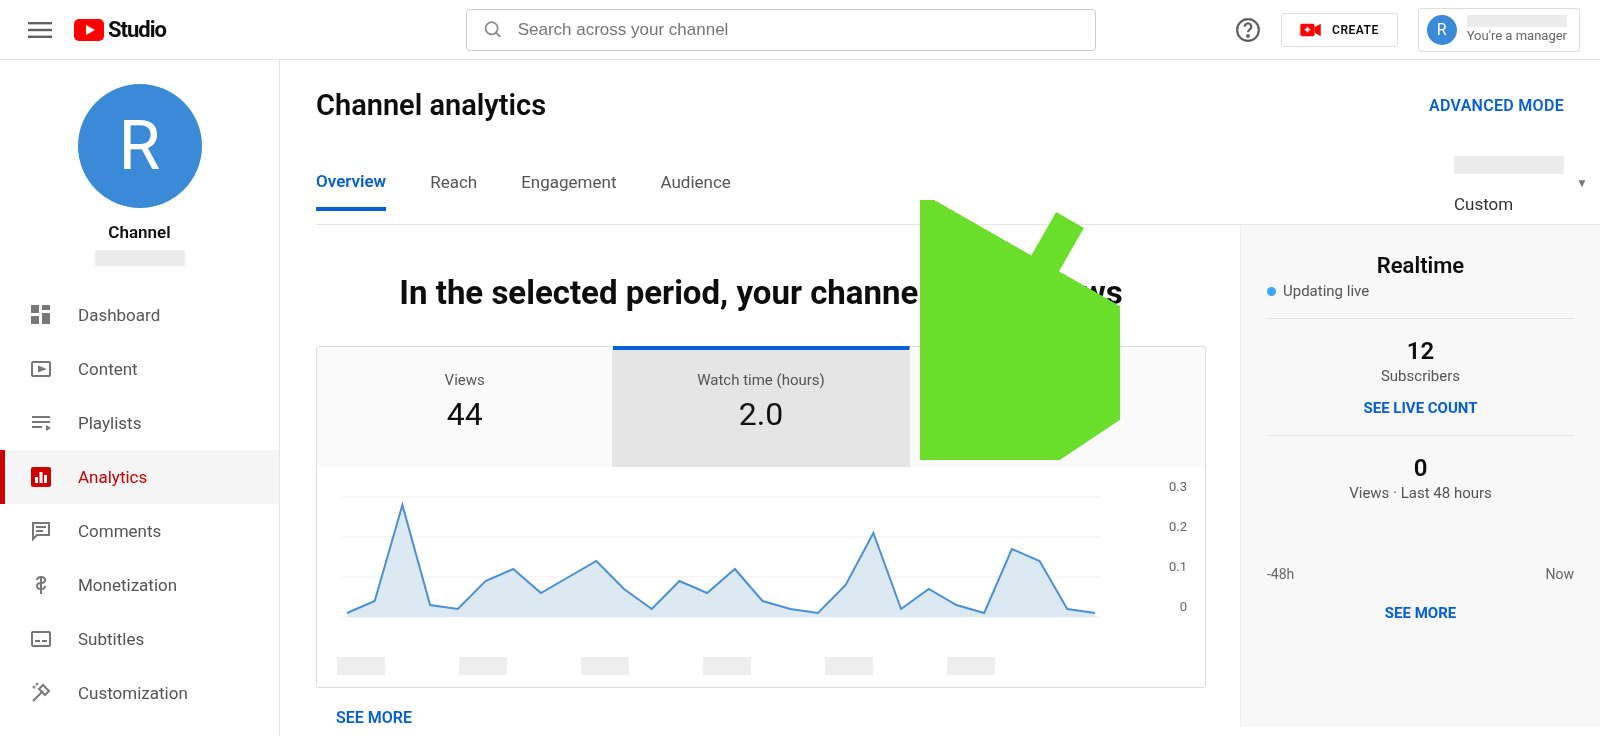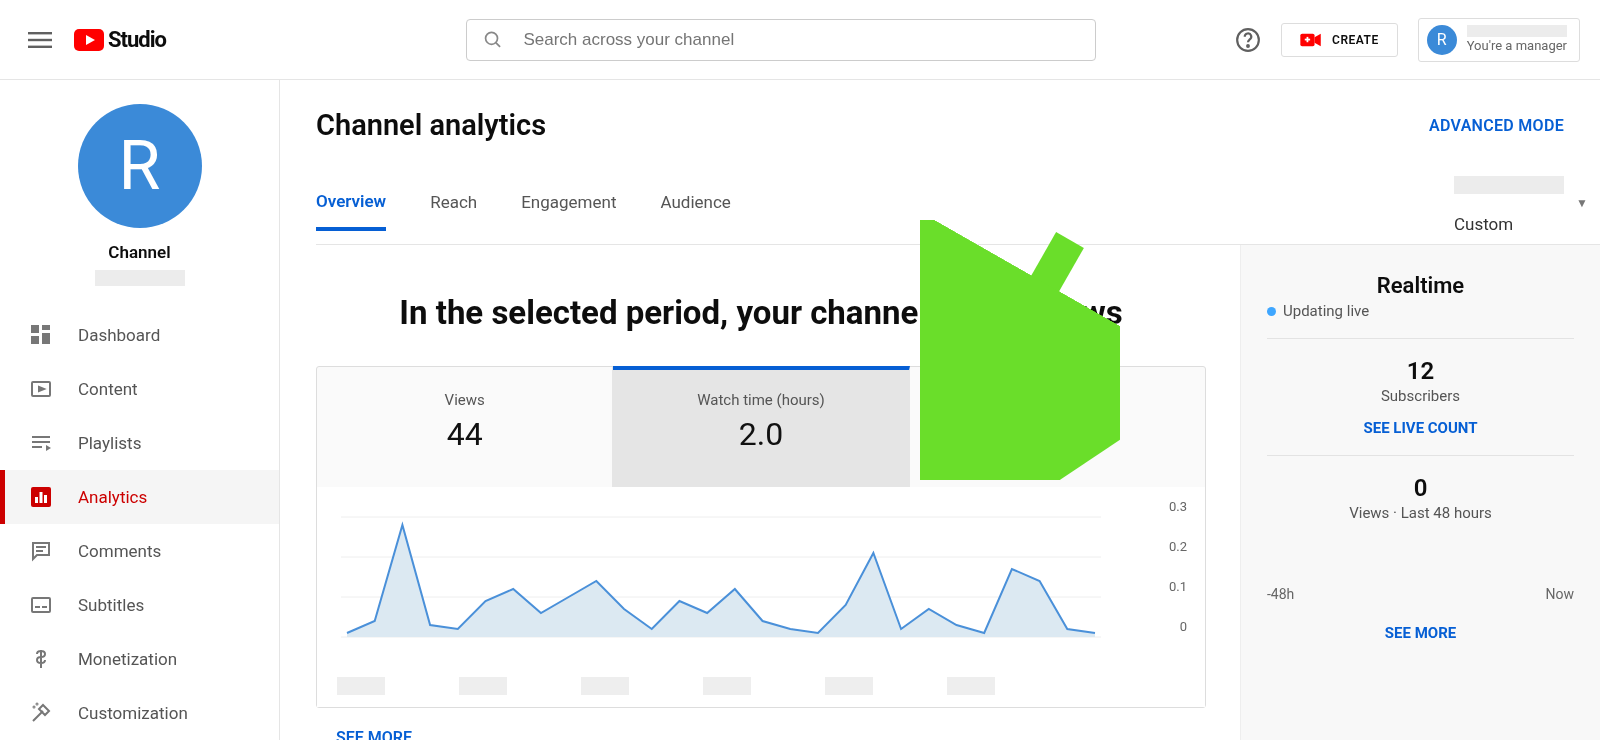--- a/index.html
+++ b/index.html
@@ -1,17 +1,17 @@
 <!DOCTYPE html>
 <html><head>
 <meta charset="utf-8">
 <style>
   * { box-sizing: border-box; margin: 0; padding: 0; }
   body { font-family: Roboto, Arial, sans-serif; background: #fff; color: #0d0d0d; width: 1600px; height: 740px; overflow: hidden; }
-  .header { height: 80px; display: flex; align-items: center; padding: 0 20px; border-bottom: 1px solid #e5e5e5; }
+  .header { height: 60px; display: flex; align-items: center; padding: 0 20px; border-bottom: 1px solid #e5e5e5; }
   .menu-btn { width: 40px; height: 40px; display:flex; align-items:center; justify-content:center; cursor:pointer; }
   .logo { display:flex; align-items:center; margin-left: 14px; }
   .yt-sq { width:30px; height:22px; background:#f00; border-radius:5px; display:flex; align-items:center; justify-content:center; margin-right:4px;}
   .yt-sq::before { content:""; border-left:9px solid #fff; border-top:5px solid transparent; border-bottom:5px solid transparent; margin-left:2px; }
   .logo-text { font-weight:700; font-size:22px; letter-spacing:-1px; }
   .searchbox { flex: 0 0 630px; margin-left: 300px; height:42px; border:1px solid #ccc; border-radius:4px; display:flex; align-items:center; padding:0 16px; }
   .searchbox input { border:none; outline:none; font-size:17px; width:100%; color:#555; }
   .spacer { flex:1; }
   .help { margin-right:20px; display:flex; align-items:center; justify-content:center; }
   .create { border:1px solid #ddd; border-radius:3px; padding:8px 18px; font-weight:600; letter-spacing:0.5px; font-size:12px; display:flex; align-items:center; gap:10px; margin-right:20px; cursor:pointer; }
@@ -85,21 +85,21 @@
   </div>
   <div class="logo">
     <div class="yt-sq"></div>
     <span class="logo-text">Studio</span>
   </div>
   <div class="searchbox">
     <svg width="22" height="22" viewBox="0 0 24 24" fill="none" stroke="#888" stroke-width="2">
         <circle cx="10" cy="10" r="7"></circle>
         <line x1="20" y1="20" x2="15" y2="15"></line>
       </svg>
-    <input type="text" style="margin-left: 20px;" placeholder="Search across your channel">
+    <input type="text" style="margin-left: 14px;" placeholder="Search across your channel">
   </div>
   <div class="spacer"></div>
   <div class="help">
     <svg width="26" height="26" viewBox="0 0 24 24" fill="none" stroke="#606060" stroke-width="2">
         <circle cx="12" cy="12" r="10"></circle>
         <path d="M9 9a3 3 0 1 1 4.5 2.5C12.5 12.5 12 13 12 14"></path>
         <circle cx="12" cy="17.5" r="0.8" fill="#606060"></circle>
       </svg>
   </div>
   <div class="create">
@@ -179,34 +179,34 @@
             <path d="M4 4h16v12H8l-4 4V4z"></path>
             <line x1="7" y1="8" x2="17" y2="8"></line>
             <line x1="7" y1="12" x2="14" y2="12"></line>
           </svg>
         </span>
       <span>Comments</span>
     </div>
     <div class="nav-item">
       <span class="nav-icon">
           <svg width="24" height="24" fill="none" stroke="#777" stroke-width="2">
+            <path d="M12 3v18M8 7c0-2 2-3 4-3s4 1 4 3-2 3-4 3-4 1-4 3 2 3 4 3 4-1 4-3"></path>
+          </svg>
+        </span>
+      <span>Monetization</span>
+    </div>
+    <div class="nav-item">
+      <span class="nav-icon">
+          <svg width="24" height="24" fill="none" stroke="#777" stroke-width="2">
             <rect x="3" y="5" width="18" height="14" rx="1"></rect>
             <line x1="6" y1="14" x2="11" y2="14"></line>
             <line x1="13" y1="14" x2="18" y2="14"></line>
           </svg>
         </span>
       <span>Subtitles</span>
-    </div>
-    <div class="nav-item">
-      <span class="nav-icon">
-          <svg width="24" height="24" fill="none" stroke="#777" stroke-width="2">
-            <path d="M12 3v18M8 7c0-2 2-3 4-3s4 1 4 3-2 3-4 3-4 1-4 3 2 3 4 3 4-1 4-3"></path>
-          </svg>
-        </span>
-      <span>Monetization</span>
     </div>
     <div class="nav-item">
       <span class="nav-icon">
           <svg width="24" height="24" fill="none" stroke="#777" stroke-width="2">
             <path d="M4 20l10-10M14 4l6 6-4 4-6-6z"></path>
             <circle cx="5" cy="6" r="0.5"></circle>
             <circle cx="8" cy="3" r="0.5"></circle>
           </svg>
         </span>
       <span>Customization</span>

